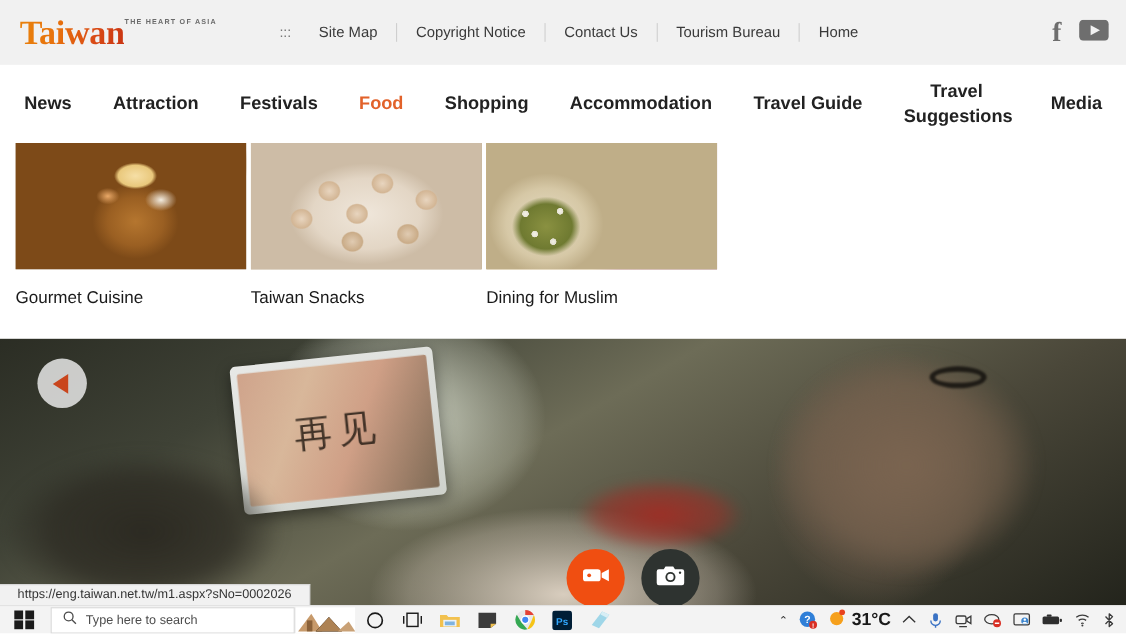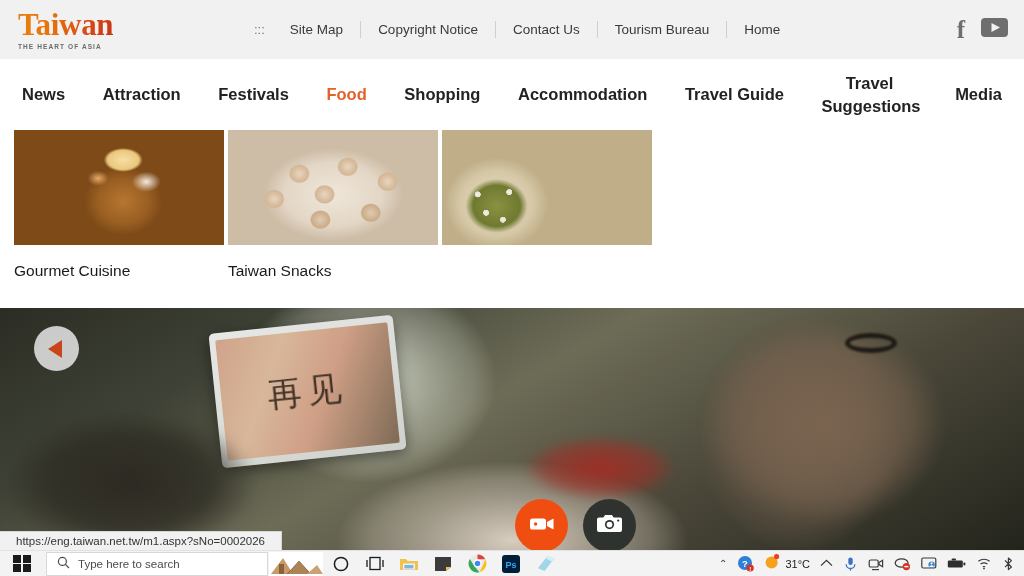--- a/index.html
+++ b/index.html
@@ -13,21 +13,21 @@
 
   
   .topbar {
     position: absolute; top: 0; left: 0;
     width: 1024px; height: 59px;
     background: #f1f1f1;
     display: flex; align-items: center;
   }
   .logo-wrap {
     margin-left: 18px; width: 220px;
-    display: flex; flex-direction: column; align-items: flex-start;
+    display: flex; align-items: flex-start;
   }
   .logo-main {
     font-family: "Liberation Serif", serif;
     font-size: 31px; font-weight: bold; line-height: 1;
     letter-spacing: -0.3px;
     background: linear-gradient(100deg,#e8820c 0%, #e8720c 35%, #d94a16 72%, #c93412 100%);
     -webkit-background-clip: text; background-clip: text;
     -webkit-text-fill-color: transparent; color: #d9641a;
   }
   .logo-sub {
@@ -259,21 +259,21 @@
   .tb-icon {
     width: 34px; height: 26px;
     display: flex; align-items: center; justify-content: center;
     cursor: pointer;
   }
   .tray { margin-left: auto; display: flex; align-items: center; height: 26px; padding-right: 4px; }
   .tray-item {
     height: 26px; display: flex; align-items: center; justify-content: center;
     padding: 0 5px; cursor: pointer;
   }
-  .temp-text { font-size: 11px; color: #1a1a1a; margin-left: 4px; }
+  .temp-text { font-size: 16px; color: #1a1a1a; margin-left: 4px; font-weight: bold; }
   .chev { font-size: 10px; color: #333; }
 </style>
 </head>
 <body>
 
 <div id="app">
 
   <div class="topbar">
     <div class="logo-wrap">
       <div class="logo-main">Taiwan</div>
@@ -330,20 +330,21 @@
         <div class="ph-dump"></div>
       </div>
       <div class="card-label">Taiwan Snacks</div>
     </div>
 
 
     <div class="card">
       <div class="card-img">
         <div class="ph-muslim"></div>
       </div>
+      <div class="card-label">Dining for Muslim</div>
     </div>
 
   </div>
 
   <div class="hero">
     <div class="hero-hand-r"></div>
     <div class="hero-tablet">
       <div class="hero-screen">
         <span class="hero-cjk">再见</span>
       </div>

